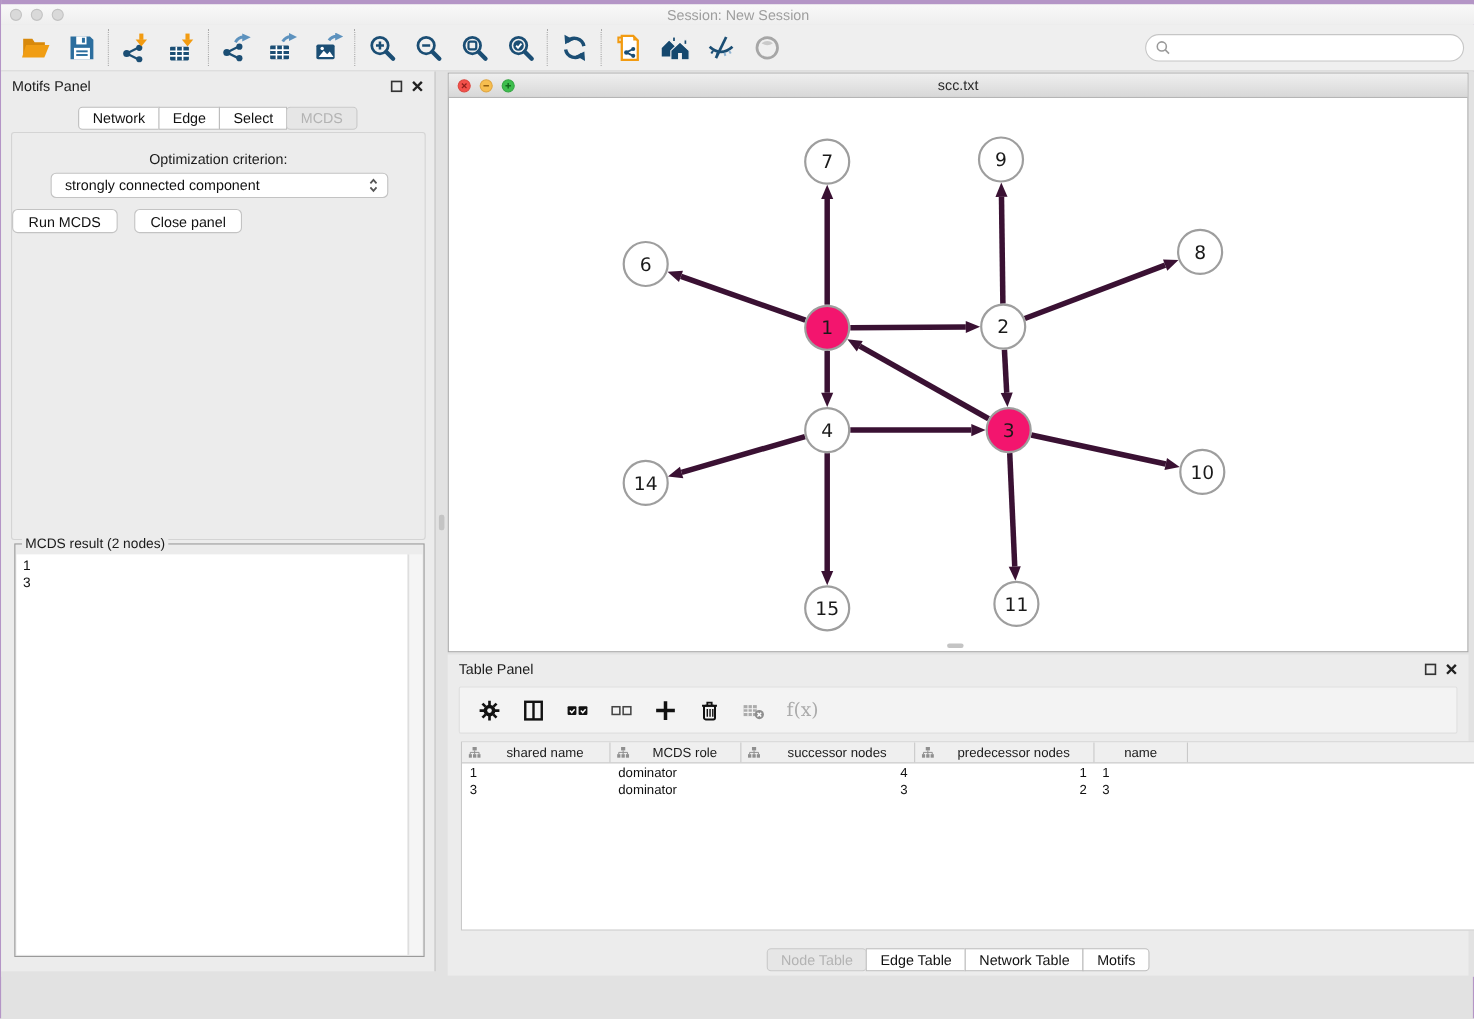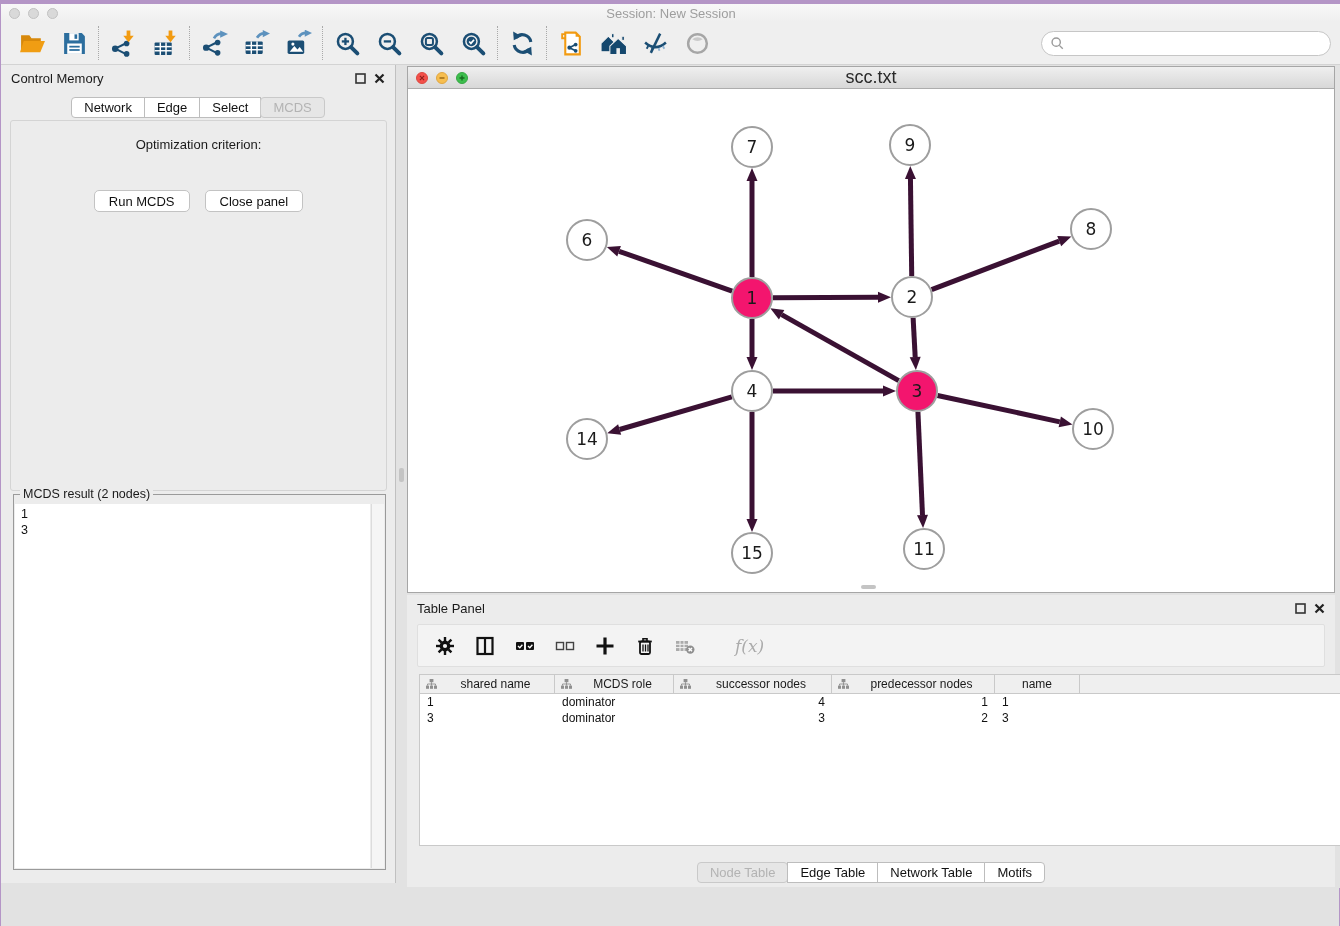--- a/index.html
+++ b/index.html
@@ -42,45 +42,45 @@
   .seg:first-child { border-radius:4px 0 0 4px; margin-left:0; }
   .seg:last-child { border-radius:0 4px 4px 0; }
   .seg.selected { background:#E6E6E6; color:#B3B3B3; border-color:#C9C9C9; border-radius:4px; }
 
   #cp-tabbar { position:absolute; left:0; top:32px; width:100%; }
   #cp-content { position:absolute; left:9px; top:55px; width:377px; height:371px; border:1px solid #D4D4D4; border-radius:3px; }
   #opt-label { position:absolute; top:16px; width:100%; text-align:center; font-size:13px; color:#1A1A1A; }
   #criterion-select { position:absolute; left:35px; top:36px; width:307px; height:23px; background:#fff;
     border:1px solid #C3C3C3; border-radius:5px; display:flex; align-items:center; padding:0 6px 0 12px; }
   #criterion-select span { font-size:13px; color:#111; flex:1; }
-  #cp-buttons { position:absolute; top:69px; width:100%; display:flex; justify-content:center; gap:15px; }
+  #cp-buttons { position:absolute; top:69px; width:100%; display:flex; gap:15px; }
   .aq-btn { font-size:13px; color:#111; background:#fff; border:1px solid #C3C3C3; border-radius:5px; height:22px; padding:0 14px; }
 
   #mcds-result { position:absolute; left:12px; top:429px; width:373px; height:376px; border:1px solid #9A9A9A; }
   #mcds-legend { position:absolute; left:6px; top:-8px; background:#ECECEC; padding:0 3px; font-size:12.5px; color:#1A1A1A; }
   #mcds-list { position:absolute; left:1px; top:9px; right:15px; bottom:1px; background:#fff; padding:2px 6px; overflow:hidden; }
   .mcds-item { font-size:12.5px; color:#111; line-height:16px; }
   #mcds-scroll { position:absolute; top:9px; right:1px; bottom:1px; width:13px; background:#F5F5F5; border-left:1px solid #DCDCDC; }
 
   
   #network-window { position:absolute; left:406px; top:1px; width:928px; height:527px; background:#fff; border:1px solid #A6A6A6; }
   #nw-titlebar { position:absolute; left:0; top:0; right:0; height:22px; background:linear-gradient(#EFEFEF,#D8D8D8);
     border-bottom:1px solid #ADADAD; display:flex; align-items:center; }
   .mac-dot { width:12px; height:12px; border-radius:50%; margin-left:8px; position:relative; }
   .mac-dot svg { position:absolute; inset:0; }
-  #nw-title { position:absolute; left:0; right:0; text-align:center; font-size:18px; color:#2A2A2A; }
+  #nw-title { position:absolute; left:0; right:0; text-align:center; font-size:13px; color:#2A2A2A; }
   #graph-canvas { position:absolute; left:0; top:22px; }
 
   
   #table-panel { position:absolute; left:406px; top:530px; width:928px; height:292px; background:#ECECEC; }
   #tp-toolbar { position:absolute; left:10px; top:29px; width:908px; height:43px; background:#F3F3F3;
     border:1px solid #DFDFDF; border-radius:2px; display:flex; align-items:center; padding-left:17px; gap:20px; }
   .tp-btn { background:none; border:none; display:flex; align-items:center; justify-content:center; height:26px; }
   .tp-btn svg { width:20px; height:20px; }
-  #fx-label { font-style:italic; font-family:"DejaVu Serif", serif; font-size:17px; color:#ABABAB;margin-left:20px; }
+  #fx-label { font-family:"DejaVu Serif", serif; font-size:17px; color:#ABABAB; }
 
   #node-table { position:absolute; left:12px; top:79px; width:976px; height:172px; background:#fff; border:1px solid #C9C9C9; }
   #tbl-header { display:flex; height:19px; background:#EFEFEF; border-bottom:1px solid #C9C9C9; }
   .th-cell { display:flex; align-items:center; border-right:1px solid #C9C9C9; font-size:12px; color:#1A1A1A; position:relative; }
   .th-cell .th-tree { margin-left:6px; display:flex; }
   .th-cell .th-label { flex:1; text-align:center; padding:0 4px; }
   .tbl-row { display:flex; height:16px; }
   .td-cell { font-size:12px; color:#111; line-height:16px; padding:0 7px; overflow:hidden; white-space:nowrap; }
   #tbl-scroll { position:absolute; top:0; right:0; bottom:0; width:12px; background:#F2F2F2; border-left:1px solid #D9D9D9; }
   #tp-tabbar { position:absolute; left:0; top:267px; width:100%; }
@@ -291,21 +291,21 @@
           <line x1="10" y1="10" x2="13.6" y2="13.6" stroke="#9A9A9A" stroke-width="1.5"></line>
         </svg>
       <input id="search-input" placeholder="" style="">
     </div>
   </div>
 
   <div id="workspace">
 
     <div id="control-panel">
       <div class="panel-header">
-        <span class="panel-title">Control Memory</span>
+        <span class="panel-title">Motifs Panel</span>
         <span class="panel-header-icons">
           <span class="ph-icon">
               <svg viewBox="0 0 11 11">
                 <rect x="1" y="1" width="9" height="9" fill="none" stroke="#333" stroke-width="1.6"></rect>
               </svg>
             </span>
           <span class="ph-icon">
               <svg viewBox="0 0 11 11">
                 <path d="M1.5 1.5 L9.5 9.5 M9.5 1.5 L1.5 9.5" stroke="#222" stroke-width="2.2"></path>
               </svg>
@@ -313,20 +313,26 @@
         </span>
       </div>
       <div id="cp-tabbar" class="seg-tabs">
           <span class="seg">Network</span>
           <span class="seg">Edge</span>
           <span class="seg">Select</span>
           <span class="seg selected">MCDS</span>
         </div>
       <div id="cp-content">
         <div id="opt-label">Optimization criterion:</div>
+        <div id="criterion-select">
+          <span>strongly connected component</span>
+          <svg viewBox="0 0 14 16" width="13" height="15">
+              <path d="M4 6 L7 2.6 L10 6 M4 10 L7 13.4 L10 10" stroke="#555" stroke-width="1.7" fill="none"></path>
+            </svg>
+        </div>
         <div id="cp-buttons">
           <button class="aq-btn">Run MCDS</button>
           <button class="aq-btn">Close panel</button>
         </div>
       </div>
       <div id="mcds-result">
         <span id="mcds-legend">MCDS result (2 nodes)</span>
         <div id="mcds-list">
             <div class="mcds-item">1</div>
             <div class="mcds-item">3</div>

